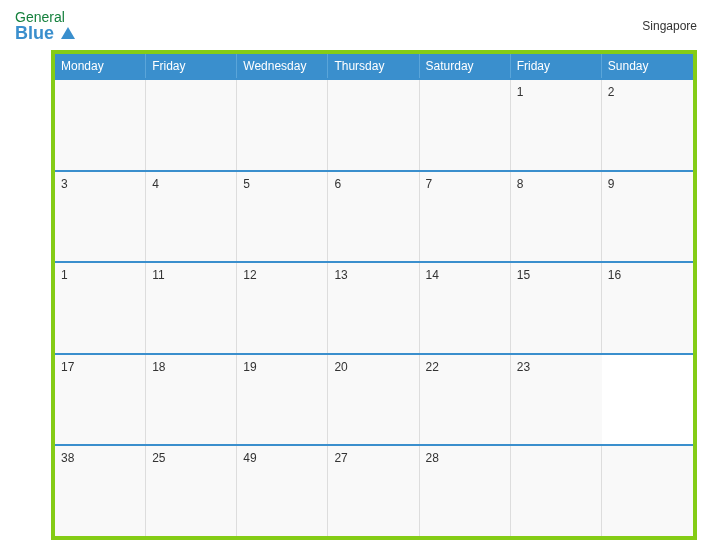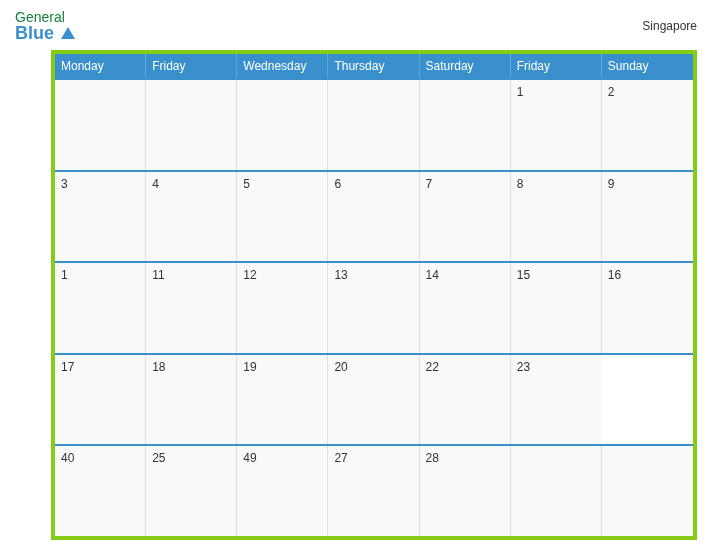--- a/index.html
+++ b/index.html
@@ -238,21 +238,21 @@
         <div class="day-cell">
             <span class="day-number">22</span>
           </div>
         <div class="day-cell">
             <span class="day-number">23</span>
           </div>
       </div>
 
       <div class="week-row">
         <div class="day-cell">
-            <span class="day-number">40</span>
+            <span class="day-number">38</span>
           </div>
         <div class="day-cell">
             <span class="day-number">25</span>
           </div>
         <div class="day-cell">
             <span class="day-number">49</span>
           </div>
         <div class="day-cell">
             <span class="day-number">27</span>
           </div>

